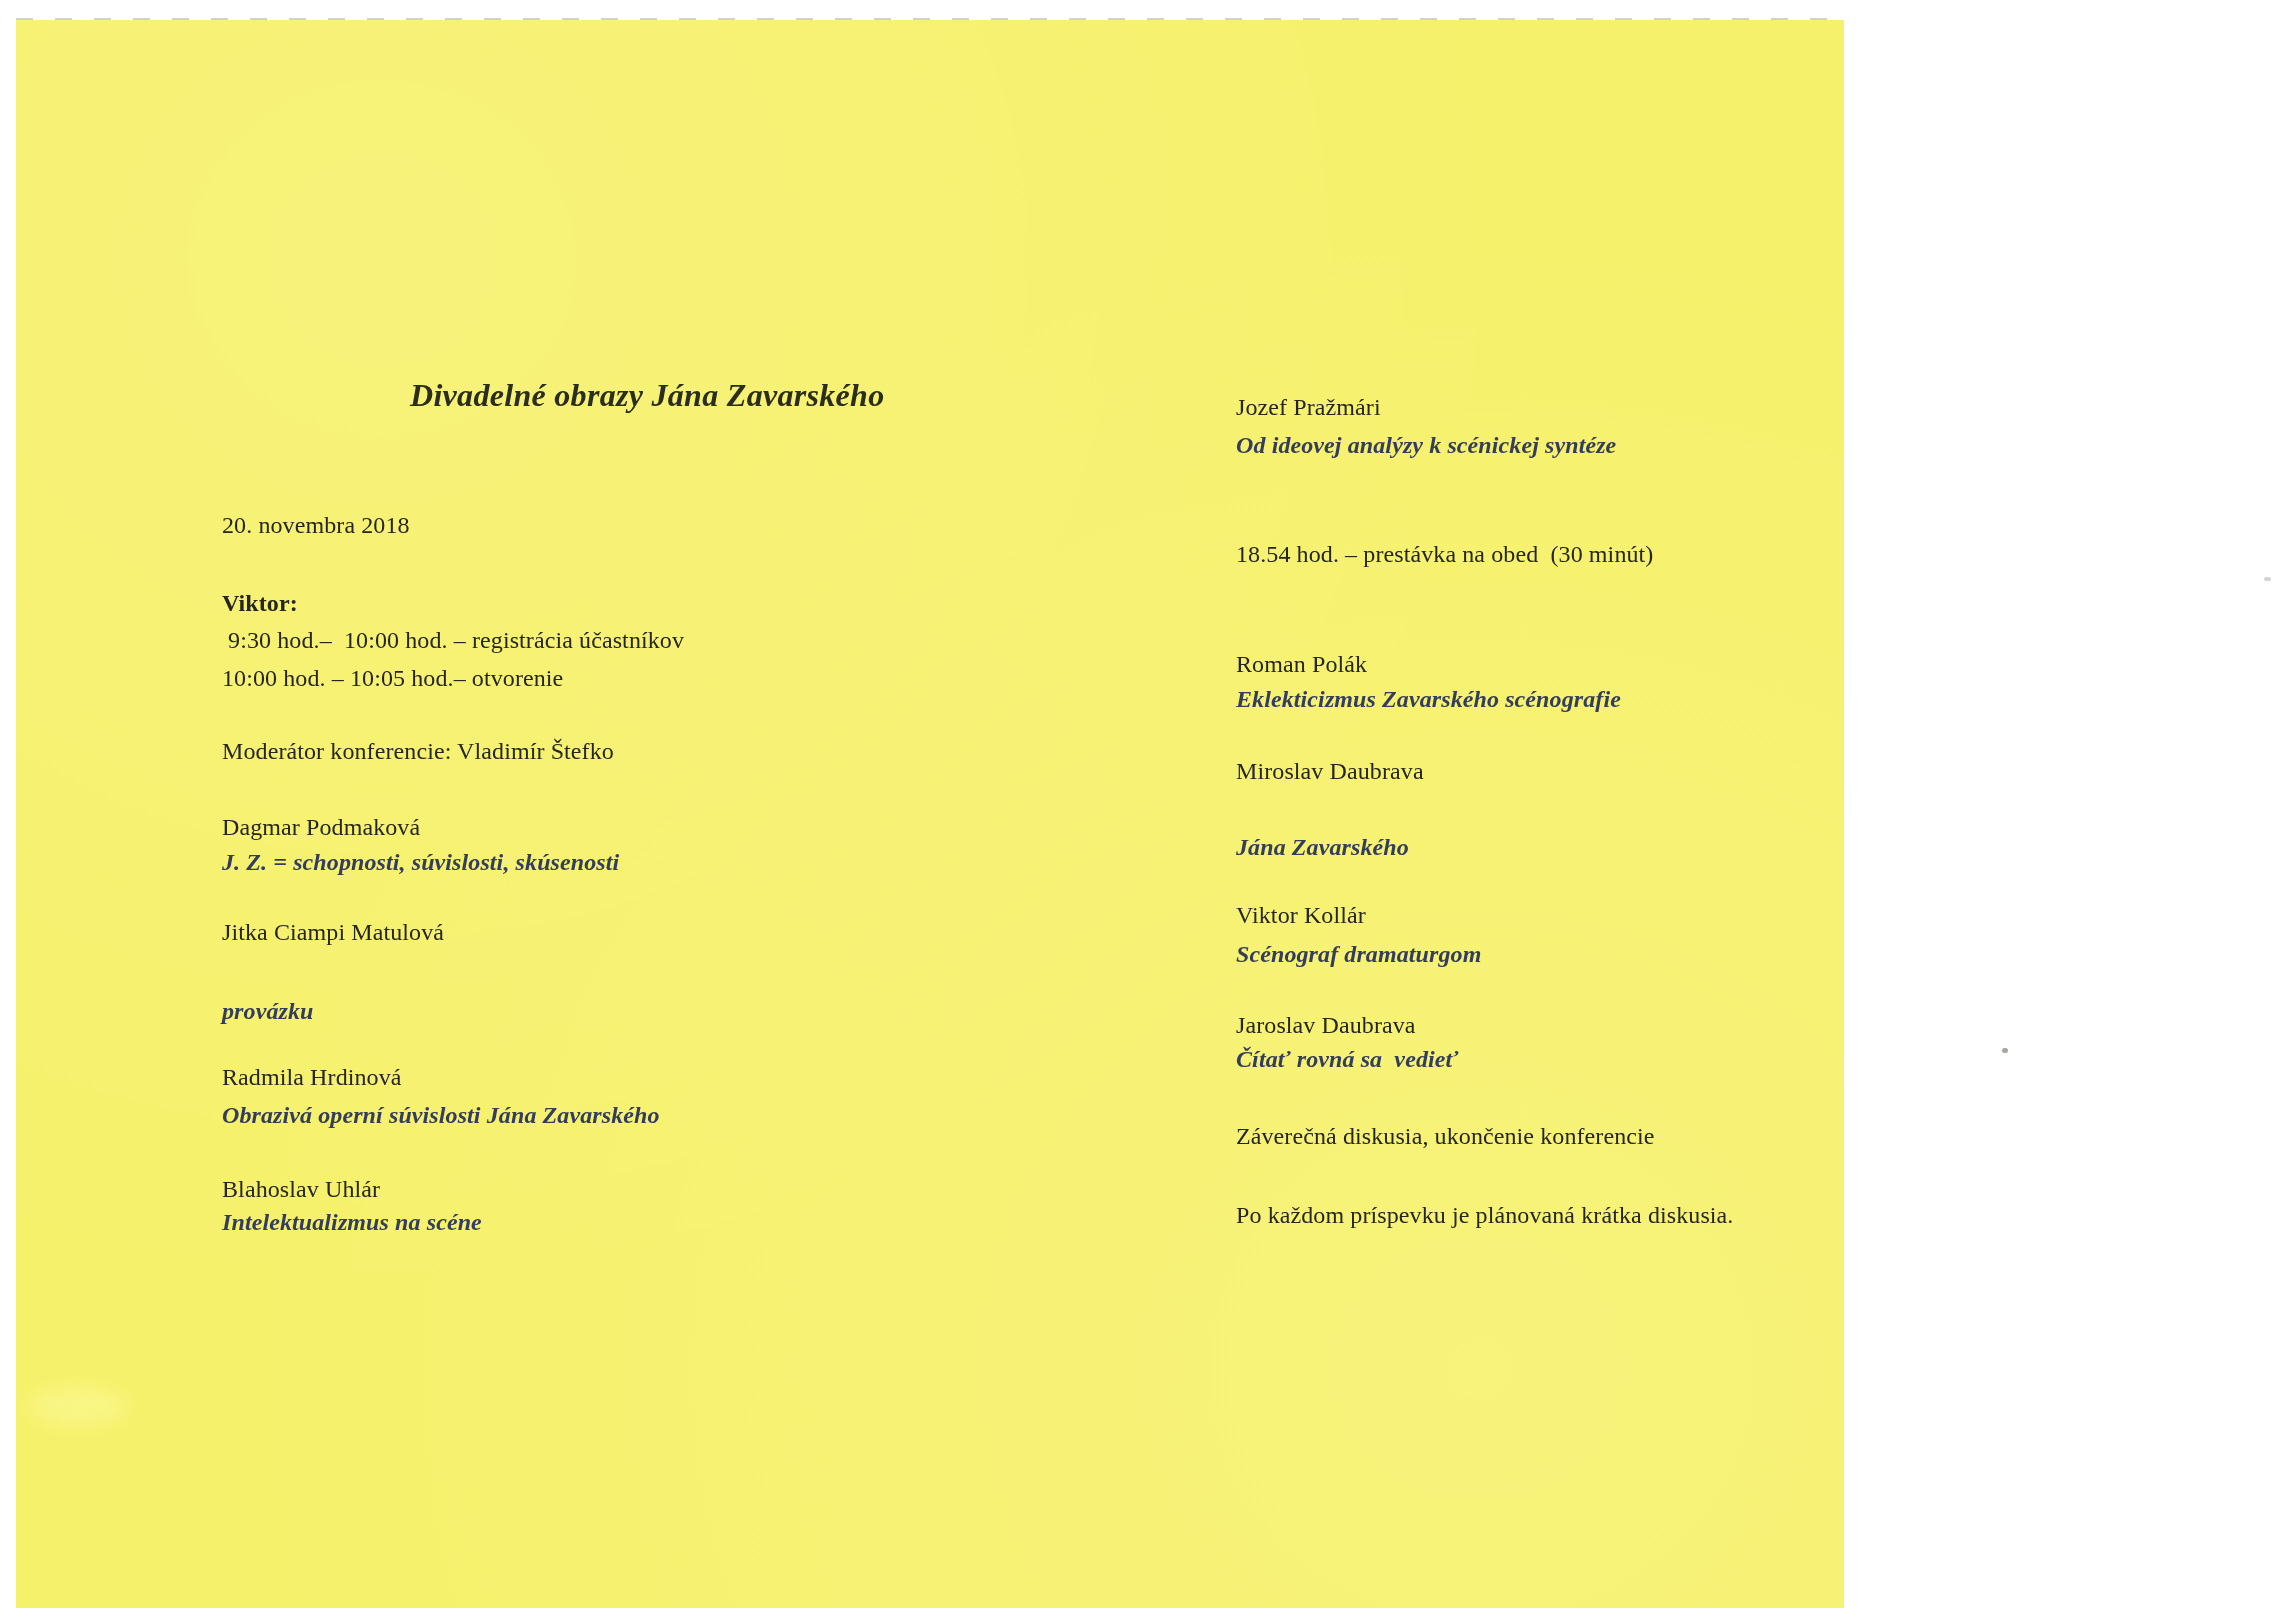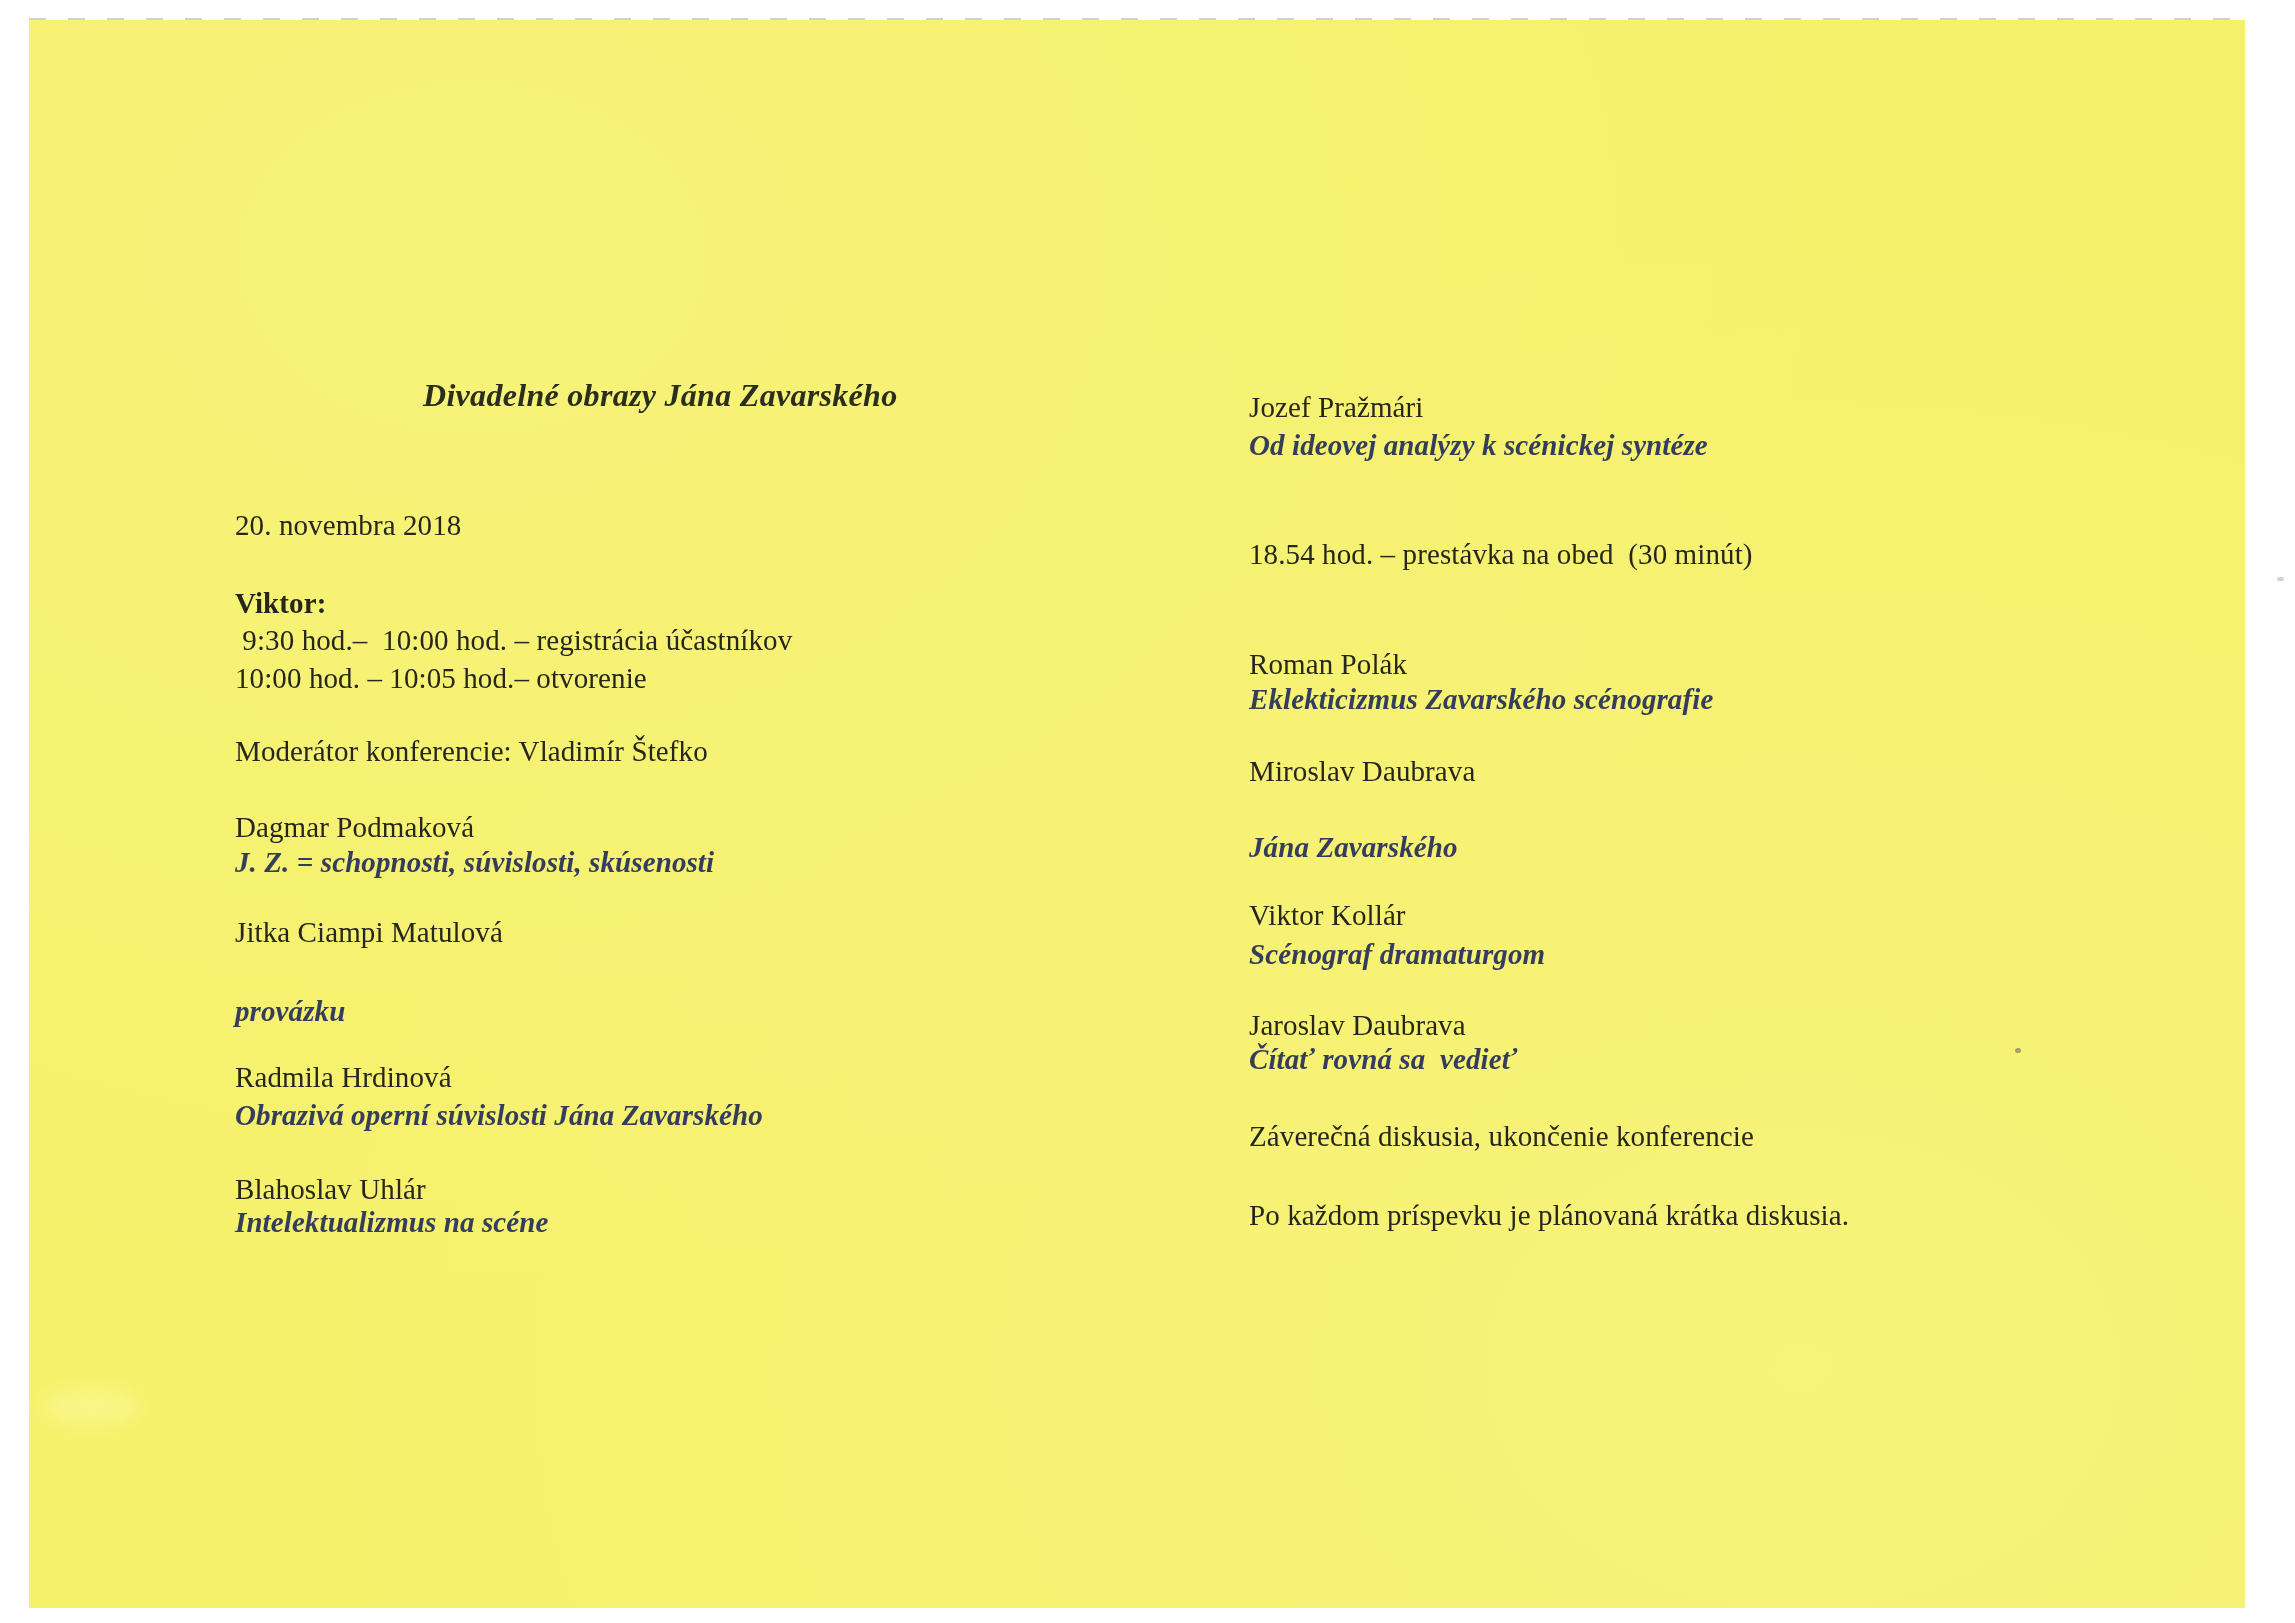--- a/index.html
+++ b/index.html
@@ -12,43 +12,43 @@
     overflow:hidden;
   }
   .scan{
     position:relative;
     width:2295px;
     height:1623px;
     background:#ffffff;
   }
   .paper{
     position:absolute;
-    left:29px;
+    left:16px;
     top:19.6px;
-    width:2216px;
+    width:1828px;
     height:1588px;
     background:var(--paper,#f6f16b);
     background-image:
       radial-gradient(ellipse at 20% 15%, rgba(255,255,255,0.10), rgba(255,255,255,0) 55%),
       radial-gradient(ellipse at 80% 85%, rgba(250,248,170,0.25), rgba(255,255,255,0) 60%);
   }
   
   .paper::before{
     content:"";
     position:absolute;
     left:0;top:-1.3px;width:100%;height:2px;
     background:repeating-linear-gradient(90deg,
       rgba(70,70,60,0.45) 0 17px,
       rgba(70,70,60,0.0) 17px 39px);
     opacity:.55;
   }
   .line{
     position:absolute;
     white-space:pre;
-    font-size:29px;
+    font-size:24px;
     line-height:34px;
     color:var(--ink,#26261d);
     letter-spacing:0.1px;
   }
   .title{
     font-size:32px;
     font-weight:700;
     font-style:italic;
     color:var(--ink-title,#2a2e1b);
     letter-spacing:0.3px;

